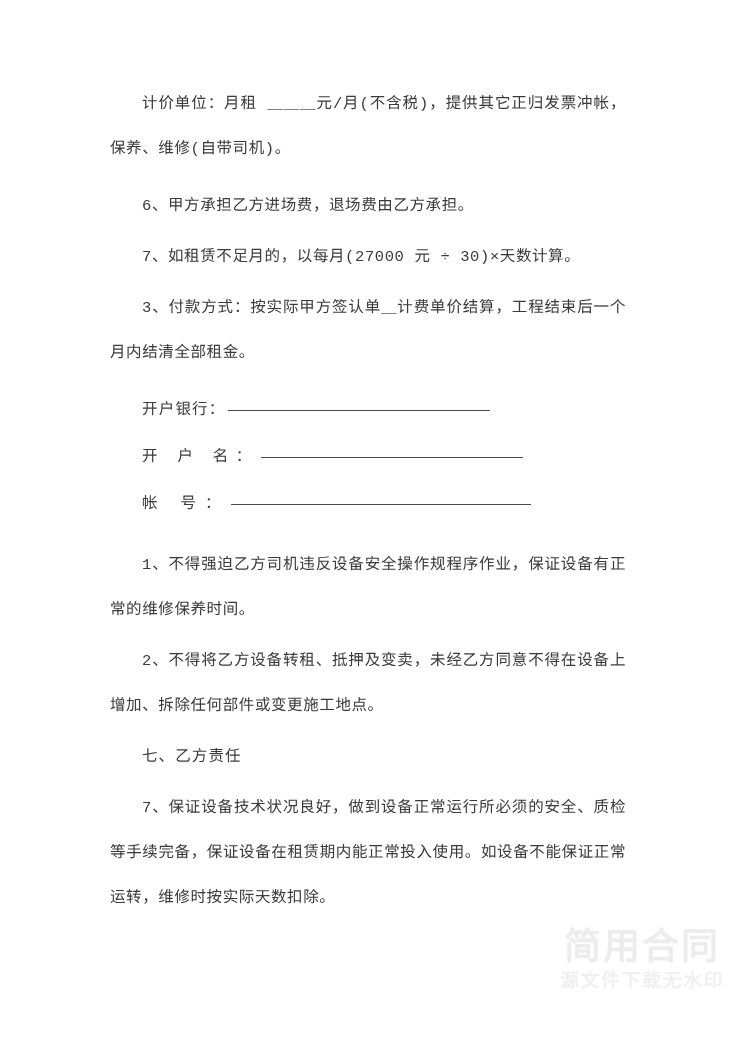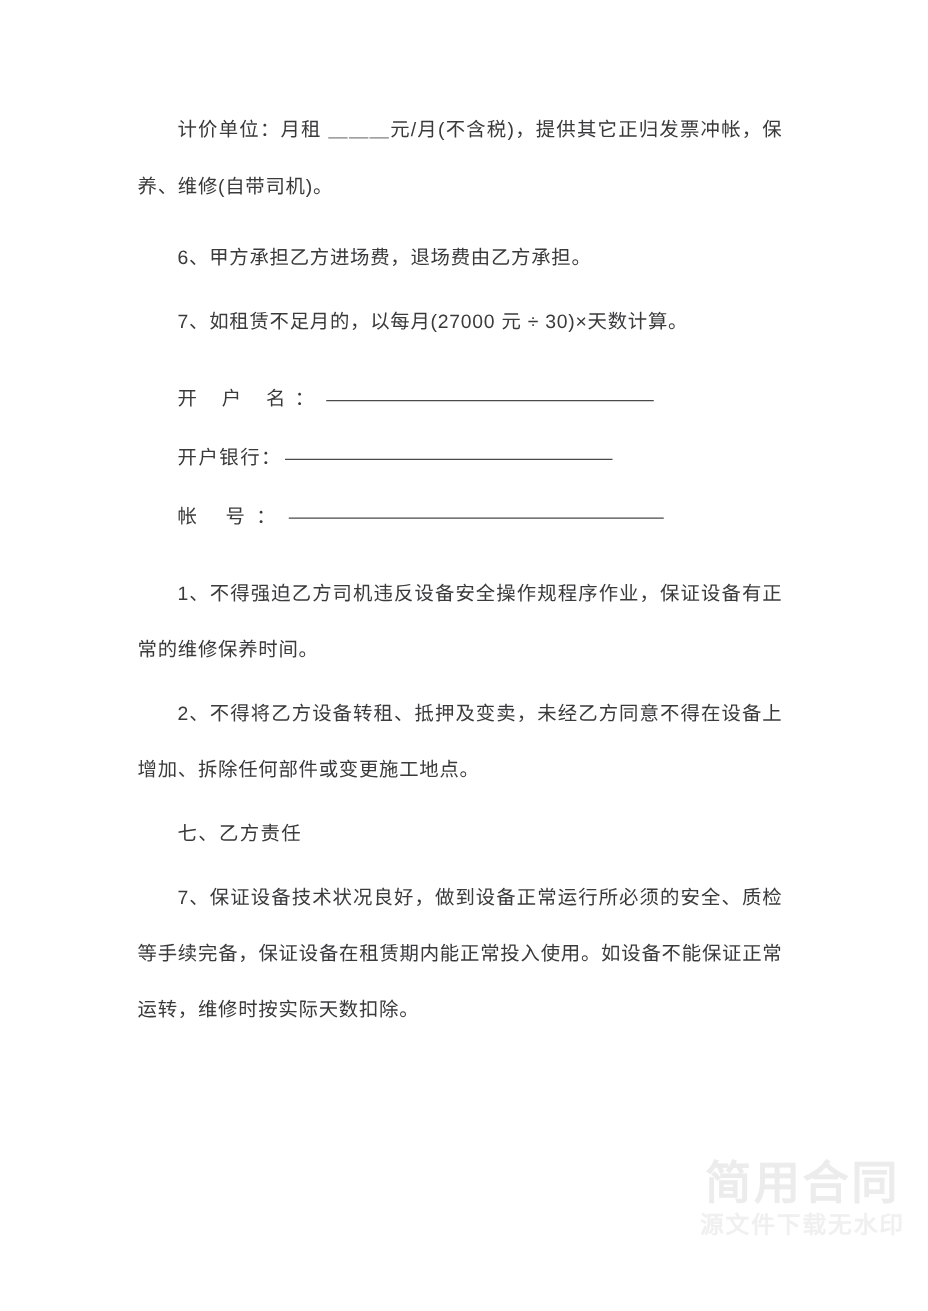--- a/index.html
+++ b/index.html
@@ -23,21 +23,21 @@
   }
 
   .doc-body {
     position: absolute;
     left: 110px;
     top: 82px;
     width: 516px;
   }
 
   .para {
-    font-family: Liberation Sans, sans-serif;
+    font-family: Liberation Mono, monospace;
     font-size: 15.5px;
     line-height: 45px;
     color: #3a3a3c;
     text-align: justify;
     text-justify: inter-character;
     letter-spacing: 0.6px;
     margin: 0;
     white-space: pre-wrap;
     word-break: break-all;
   }
@@ -132,31 +132,32 @@
     <div class="spacer-sm"></div>
 
     <p class="para indent">6、甲方承担乙方进场费，退场费由乙方承担。</p>
 
     <div class="spacer-sm"></div>
 
     <p class="para indent">7、如租赁不足月的，以每月(27000 元 ÷ 30)×天数计算。</p>
 
     <div class="spacer-sm"></div>
 
+    <p class="para indent">3、付款方式：按实际甲方签认单＿计费单价结算，工程结束后一个月内结清全部租金。</p>
 
     <div class="spacer-md"></div>
 
     <div class="field-row">
-      <span class="field-label wide">开 户 名：</span>
-      <span class="field-rule rule-short"></span>
+      <span class="field-label medium">开户银行：</span>
+      <span class="field-rule rule-medium"></span>
     </div>
 
     <div class="field-row">
-      <span class="field-label medium">开户银行：</span>
-      <span class="field-rule rule-medium"></span>
+      <span class="field-label wide">开 户 名：</span>
+      <span class="field-rule rule-short"></span>
     </div>
 
     <div class="field-row">
       <span class="field-label narrow">帐  号：</span>
       <span class="field-rule rule-long"></span>
     </div>
 
     <div class="spacer-md"></div>
 
 

